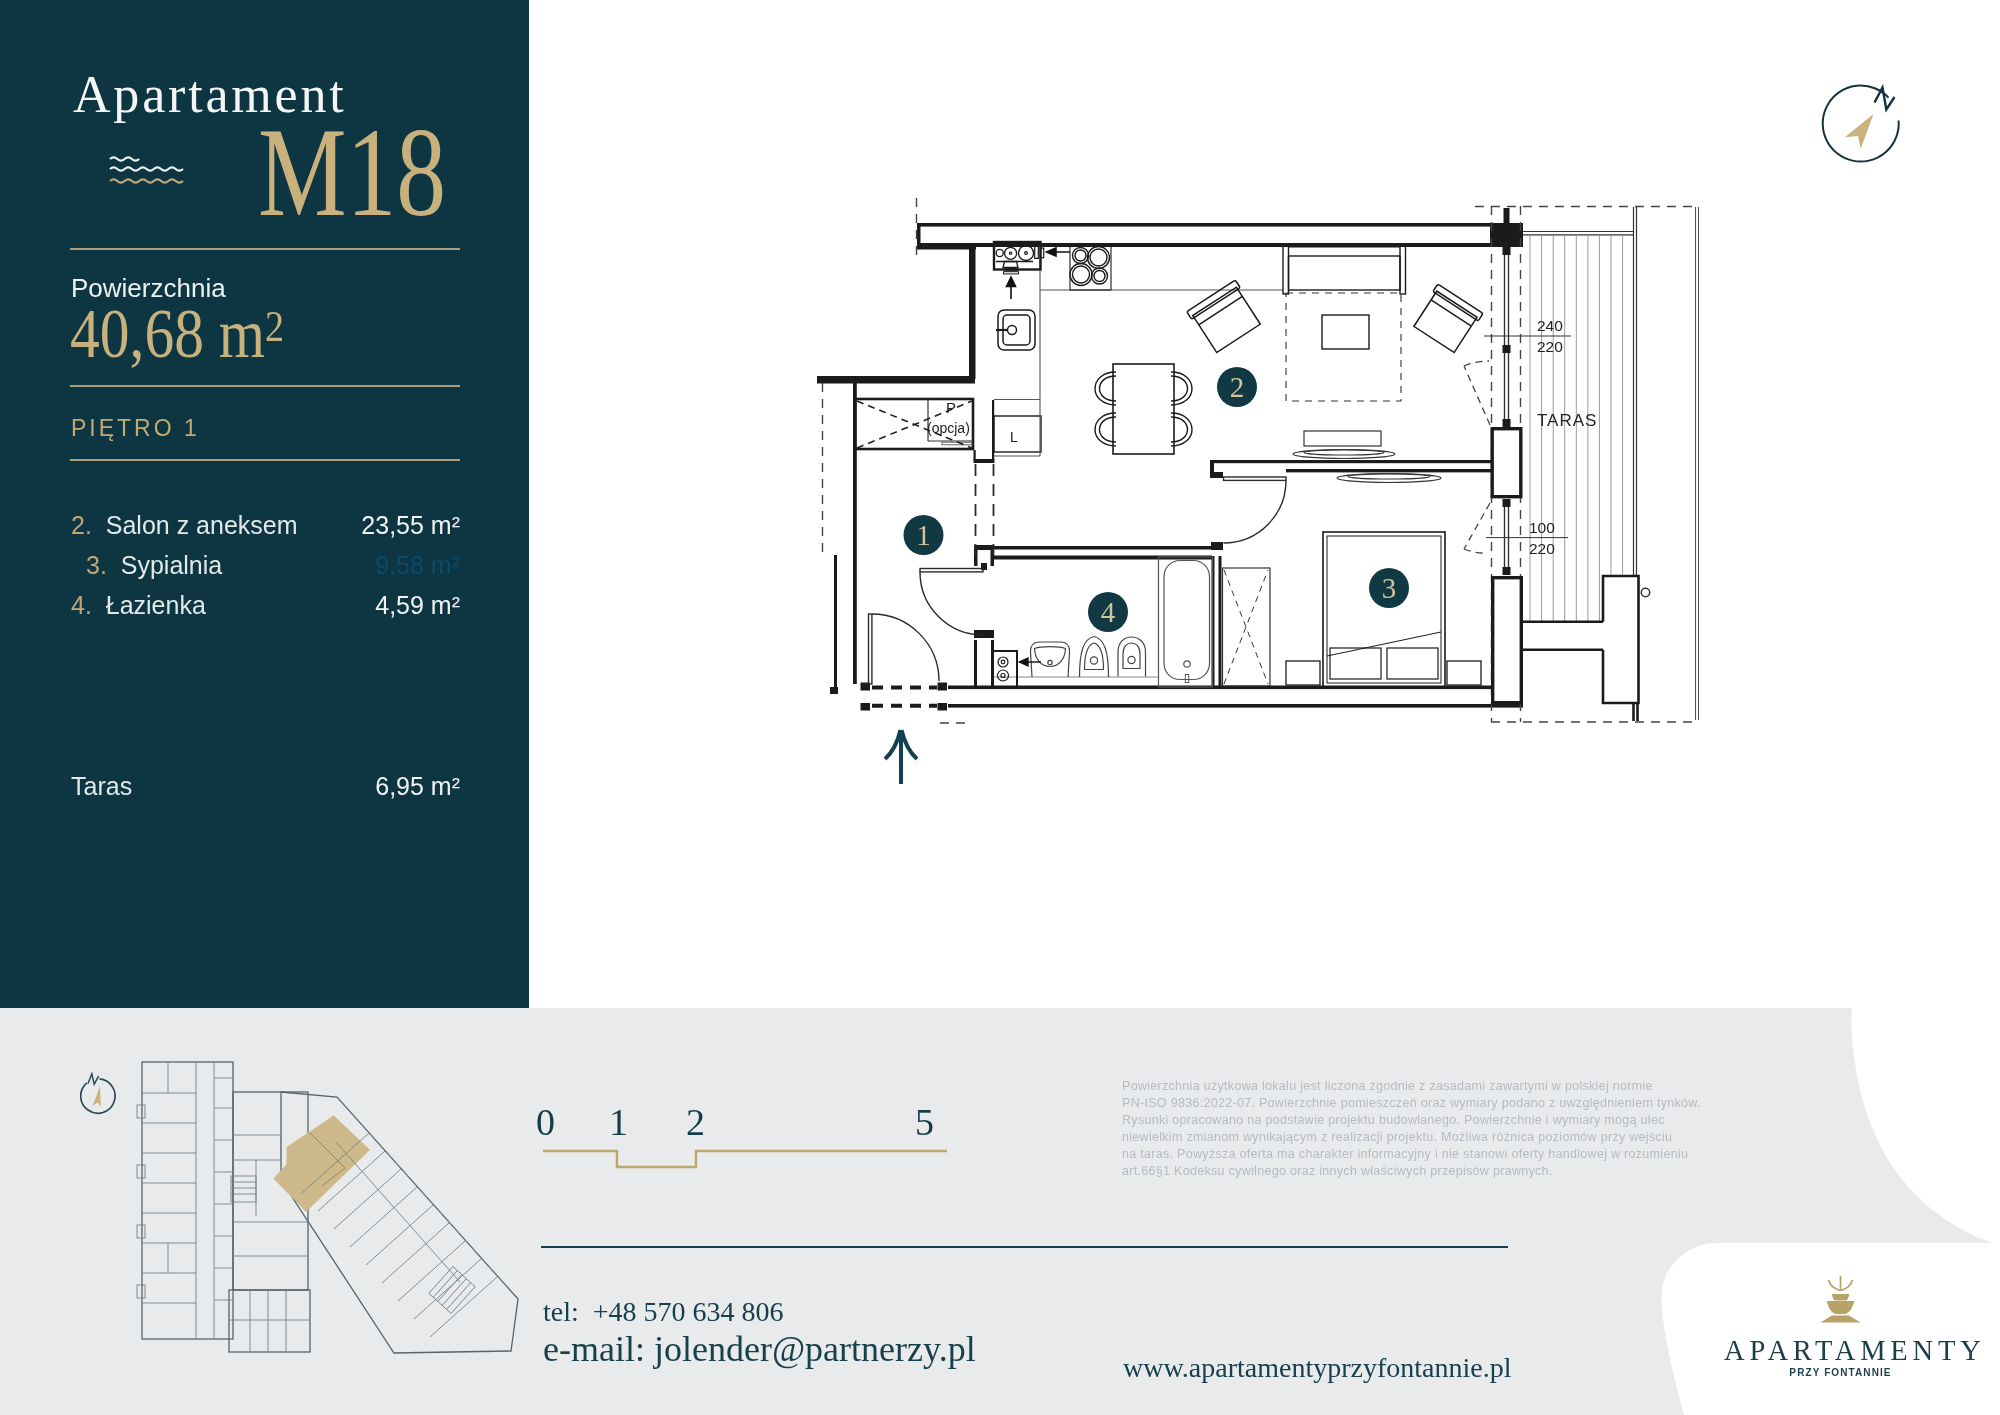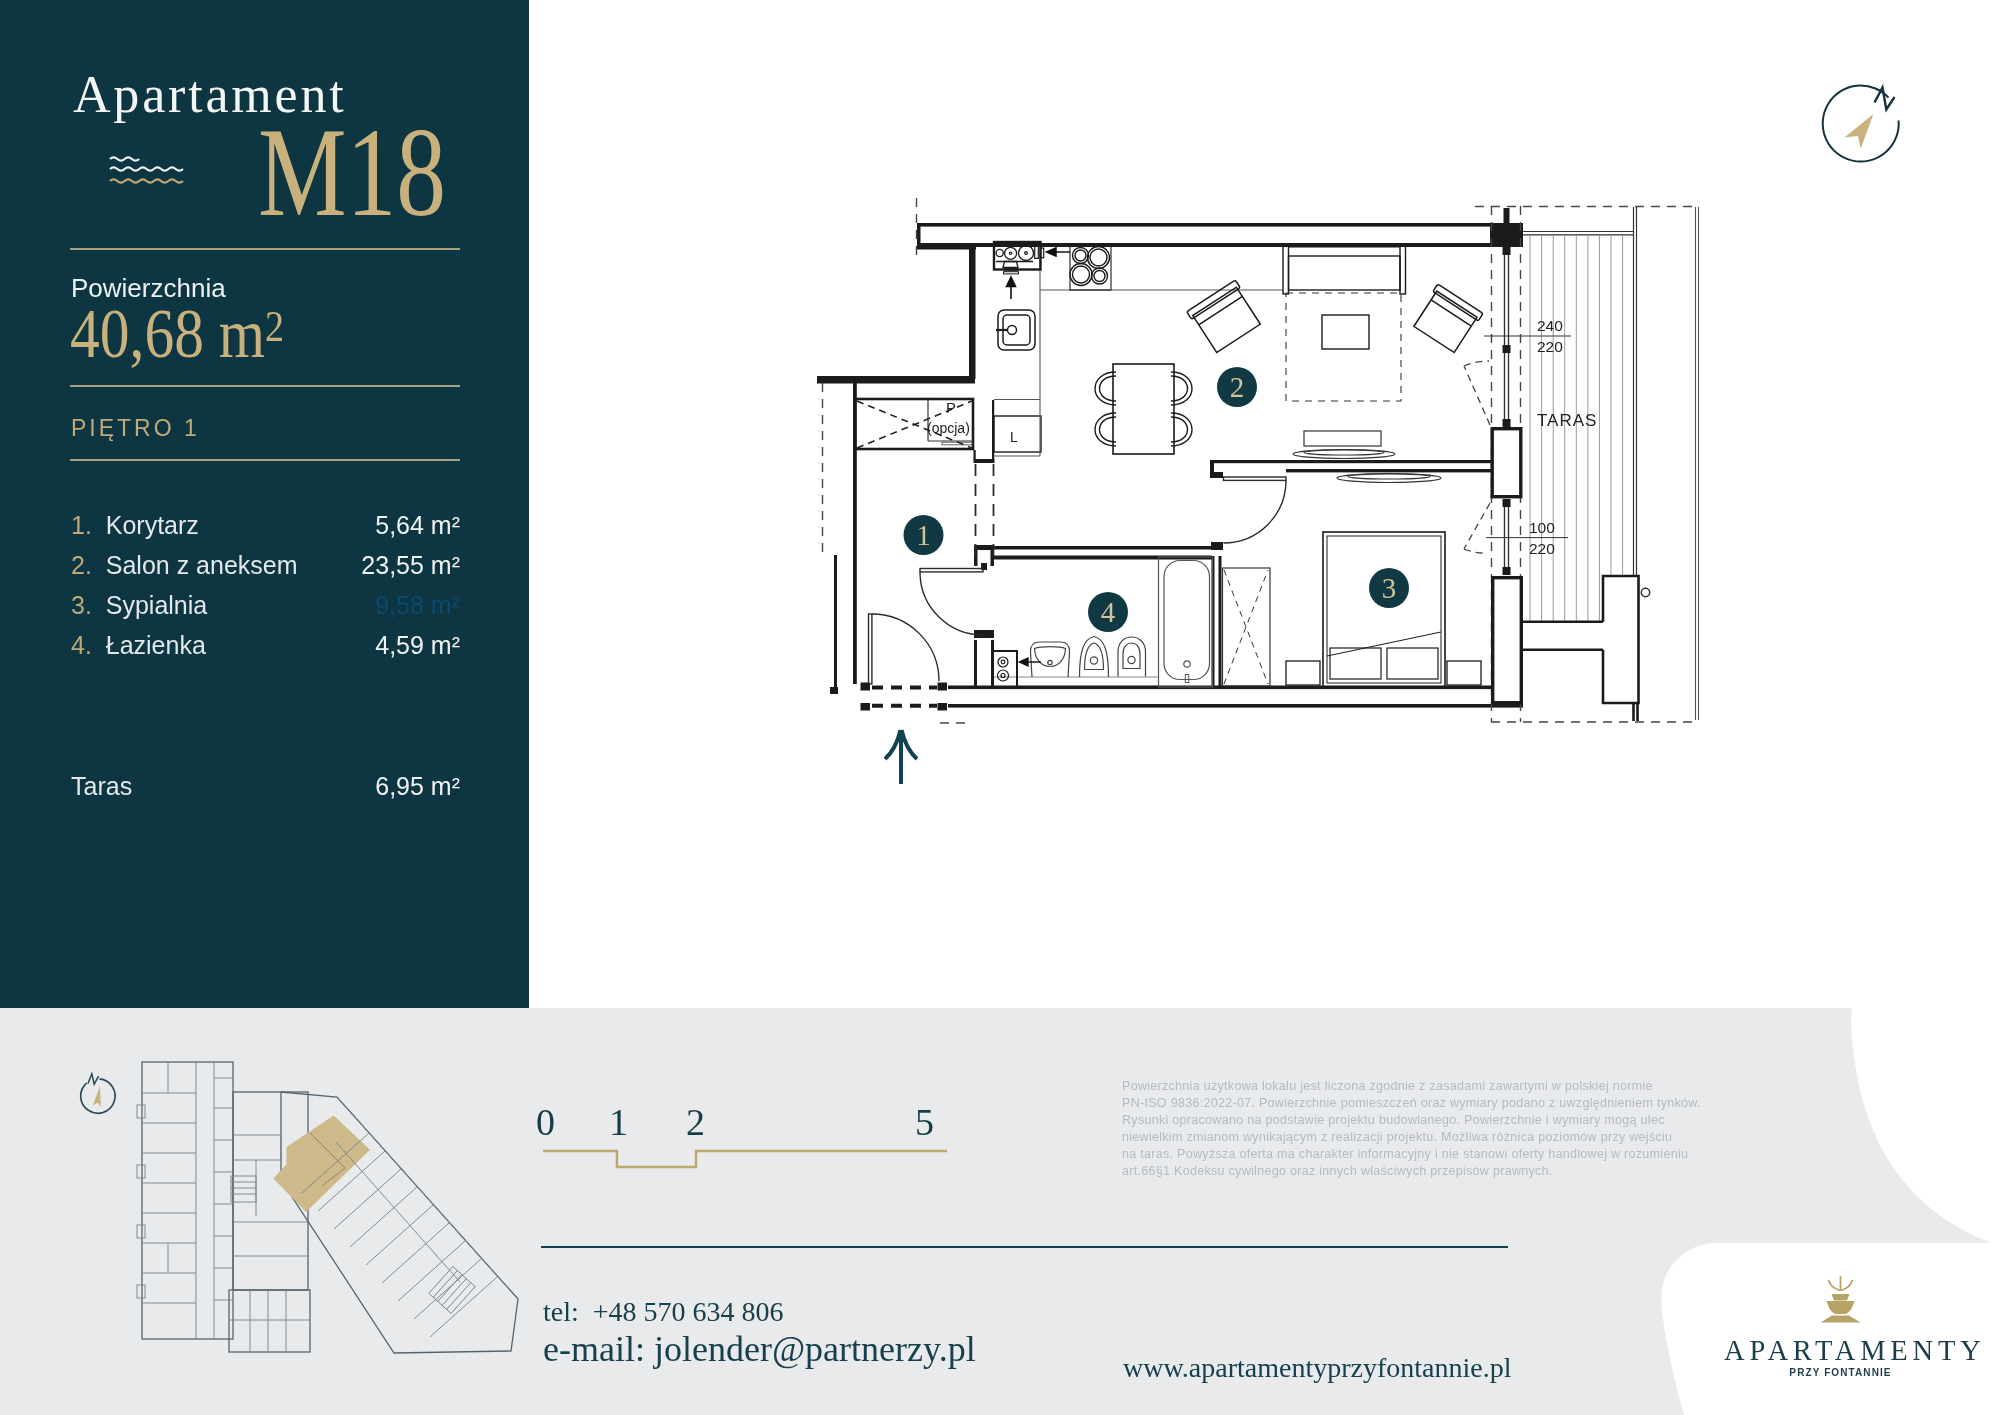--- a/index.html
+++ b/index.html
@@ -29,23 +29,22 @@
 
 <div class="abs serif" style="left:70px;top:294px;color:#c8b17c;font-size:70px;transform:scaleX(0.85);transform-origin:0 0;">40,68 m<span style="font-size:45px;vertical-align:16px;">2</span></div>
 
 <div class="abs" style="left:70px;top:385px;width:390px;height:1.6px;background:#a8a07e;"></div>
 
 <div class="abs" style="left:71px;top:415px;color:#c2aa74;font-size:23px;letter-spacing:3px;">PIĘTRO 1</div>
 
 <div class="abs" style="left:70px;top:459px;width:390px;height:1.6px;background:#a8a07e;"></div>
 
 <div class="abs" style="left:71px;top:511px;width:389px;color:#e3e8e9;font-size:25px;">
-  <div style="height:40px;"><span style="color:#bfa876;">1.</span>&nbsp; Korytarz<span style="float:right;color:#f2f4f4;">5,64 m²</span></div>
   <div style="height:40px;"><span style="color:#bfa876;">2.</span>&nbsp; Salon z aneksem<span style="float:right;color:#f2f4f4;">23,55 m²</span></div>
-  <div style="height:40px;"><span style="color:#bfa876;">3.</span>&nbsp; Sypialnia<span style="float:right;color:#0c4a6e;">9,58 m²</span></div>
+  <div style="height:40px;margin-left:15px;"><span style="color:#bfa876;">3.</span>&nbsp; Sypialnia<span style="float:right;color:#0c4a6e;">9,58 m²</span></div>
   <div style="height:40px;"><span style="color:#bfa876;">4.</span>&nbsp; Łazienka<span style="float:right;color:#f2f4f4;">4,59 m²</span></div>
 </div>
 
 <div class="abs" style="left:71px;top:772px;width:389px;color:#e3e8e9;font-size:25px;">Taras<span style="float:right;color:#f2f4f4;">6,95 m²</span></div>
 
 <div class="abs" style="left:0;top:1008px;width:2000px;height:407px;background:#e8eaec;"></div>
 
 <svg class="abs" style="left:0;top:1008px;" width="2000" height="407" viewBox="0 0 2000 407">
   <path d="M1852,0 L2000,0 L2000,236 L1995,236 C1900,202 1862,125 1853,40 C1851,26 1851,12 1852,0 Z" fill="#ffffff"></path>
   <path d="M1716,235 L2000,235 L2000,407 L1684,407 C1669,352 1659,302 1662,282 C1664,258 1688,235 1716,235 Z" fill="#ffffff"></path>

